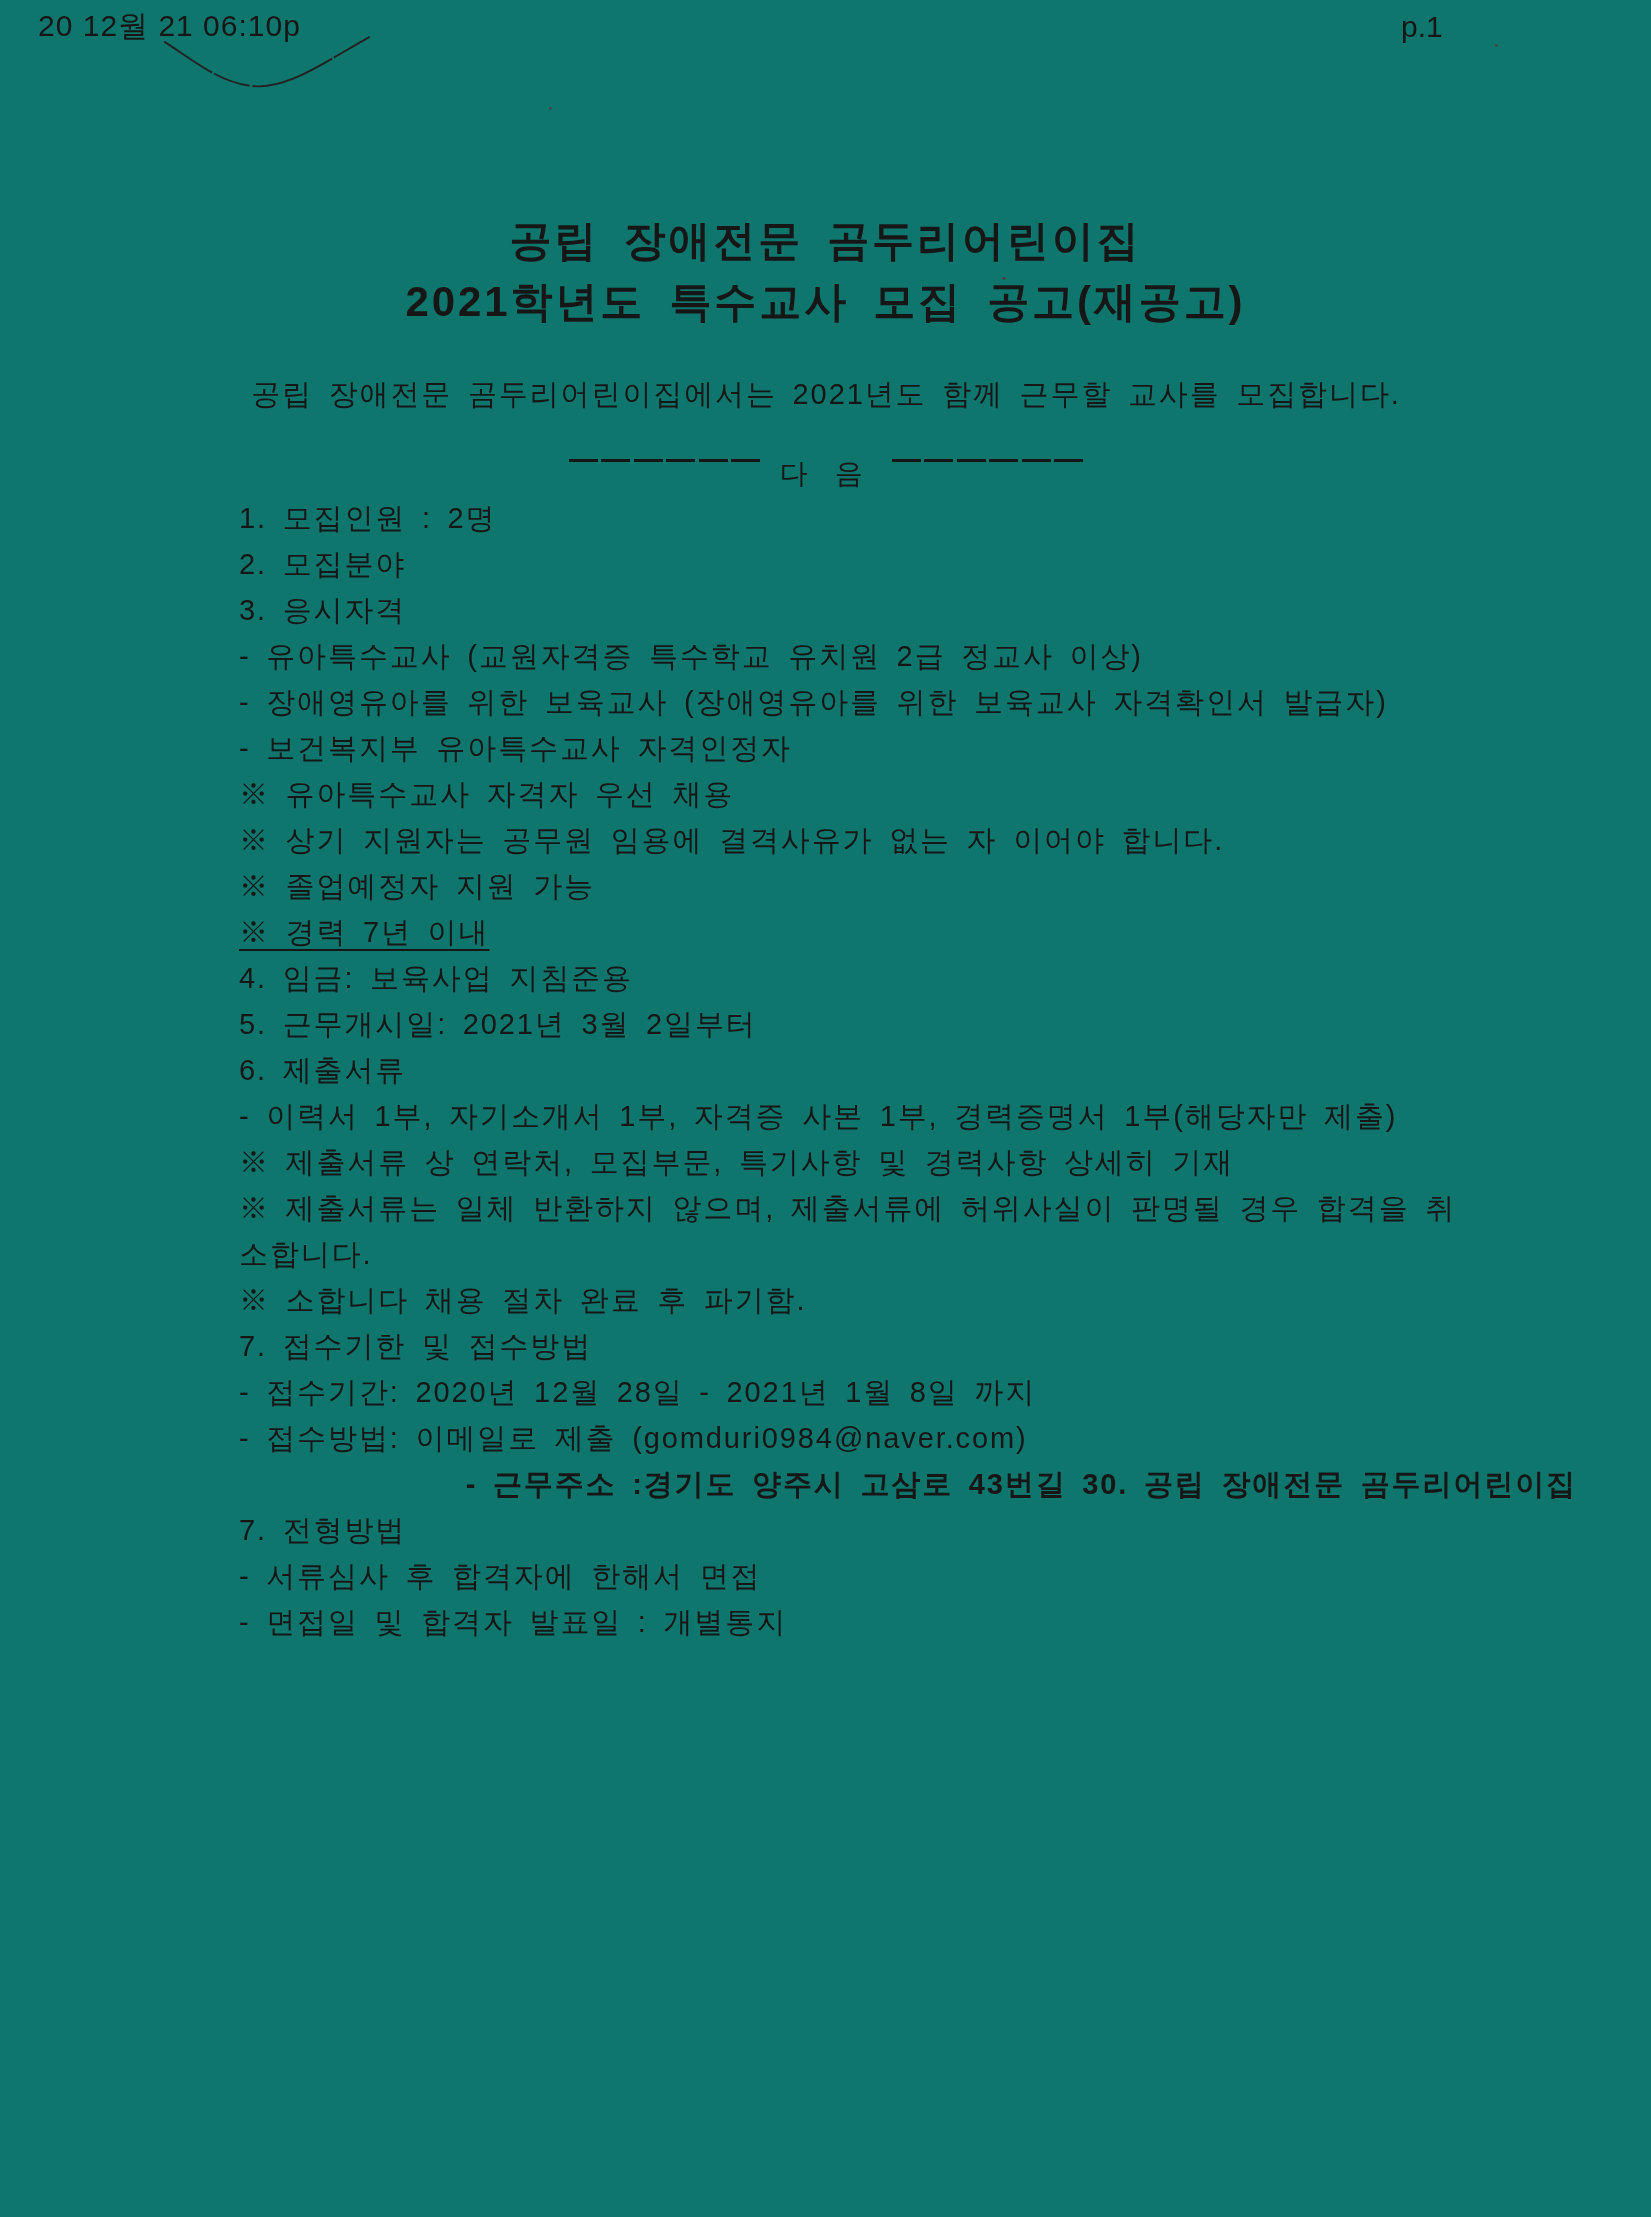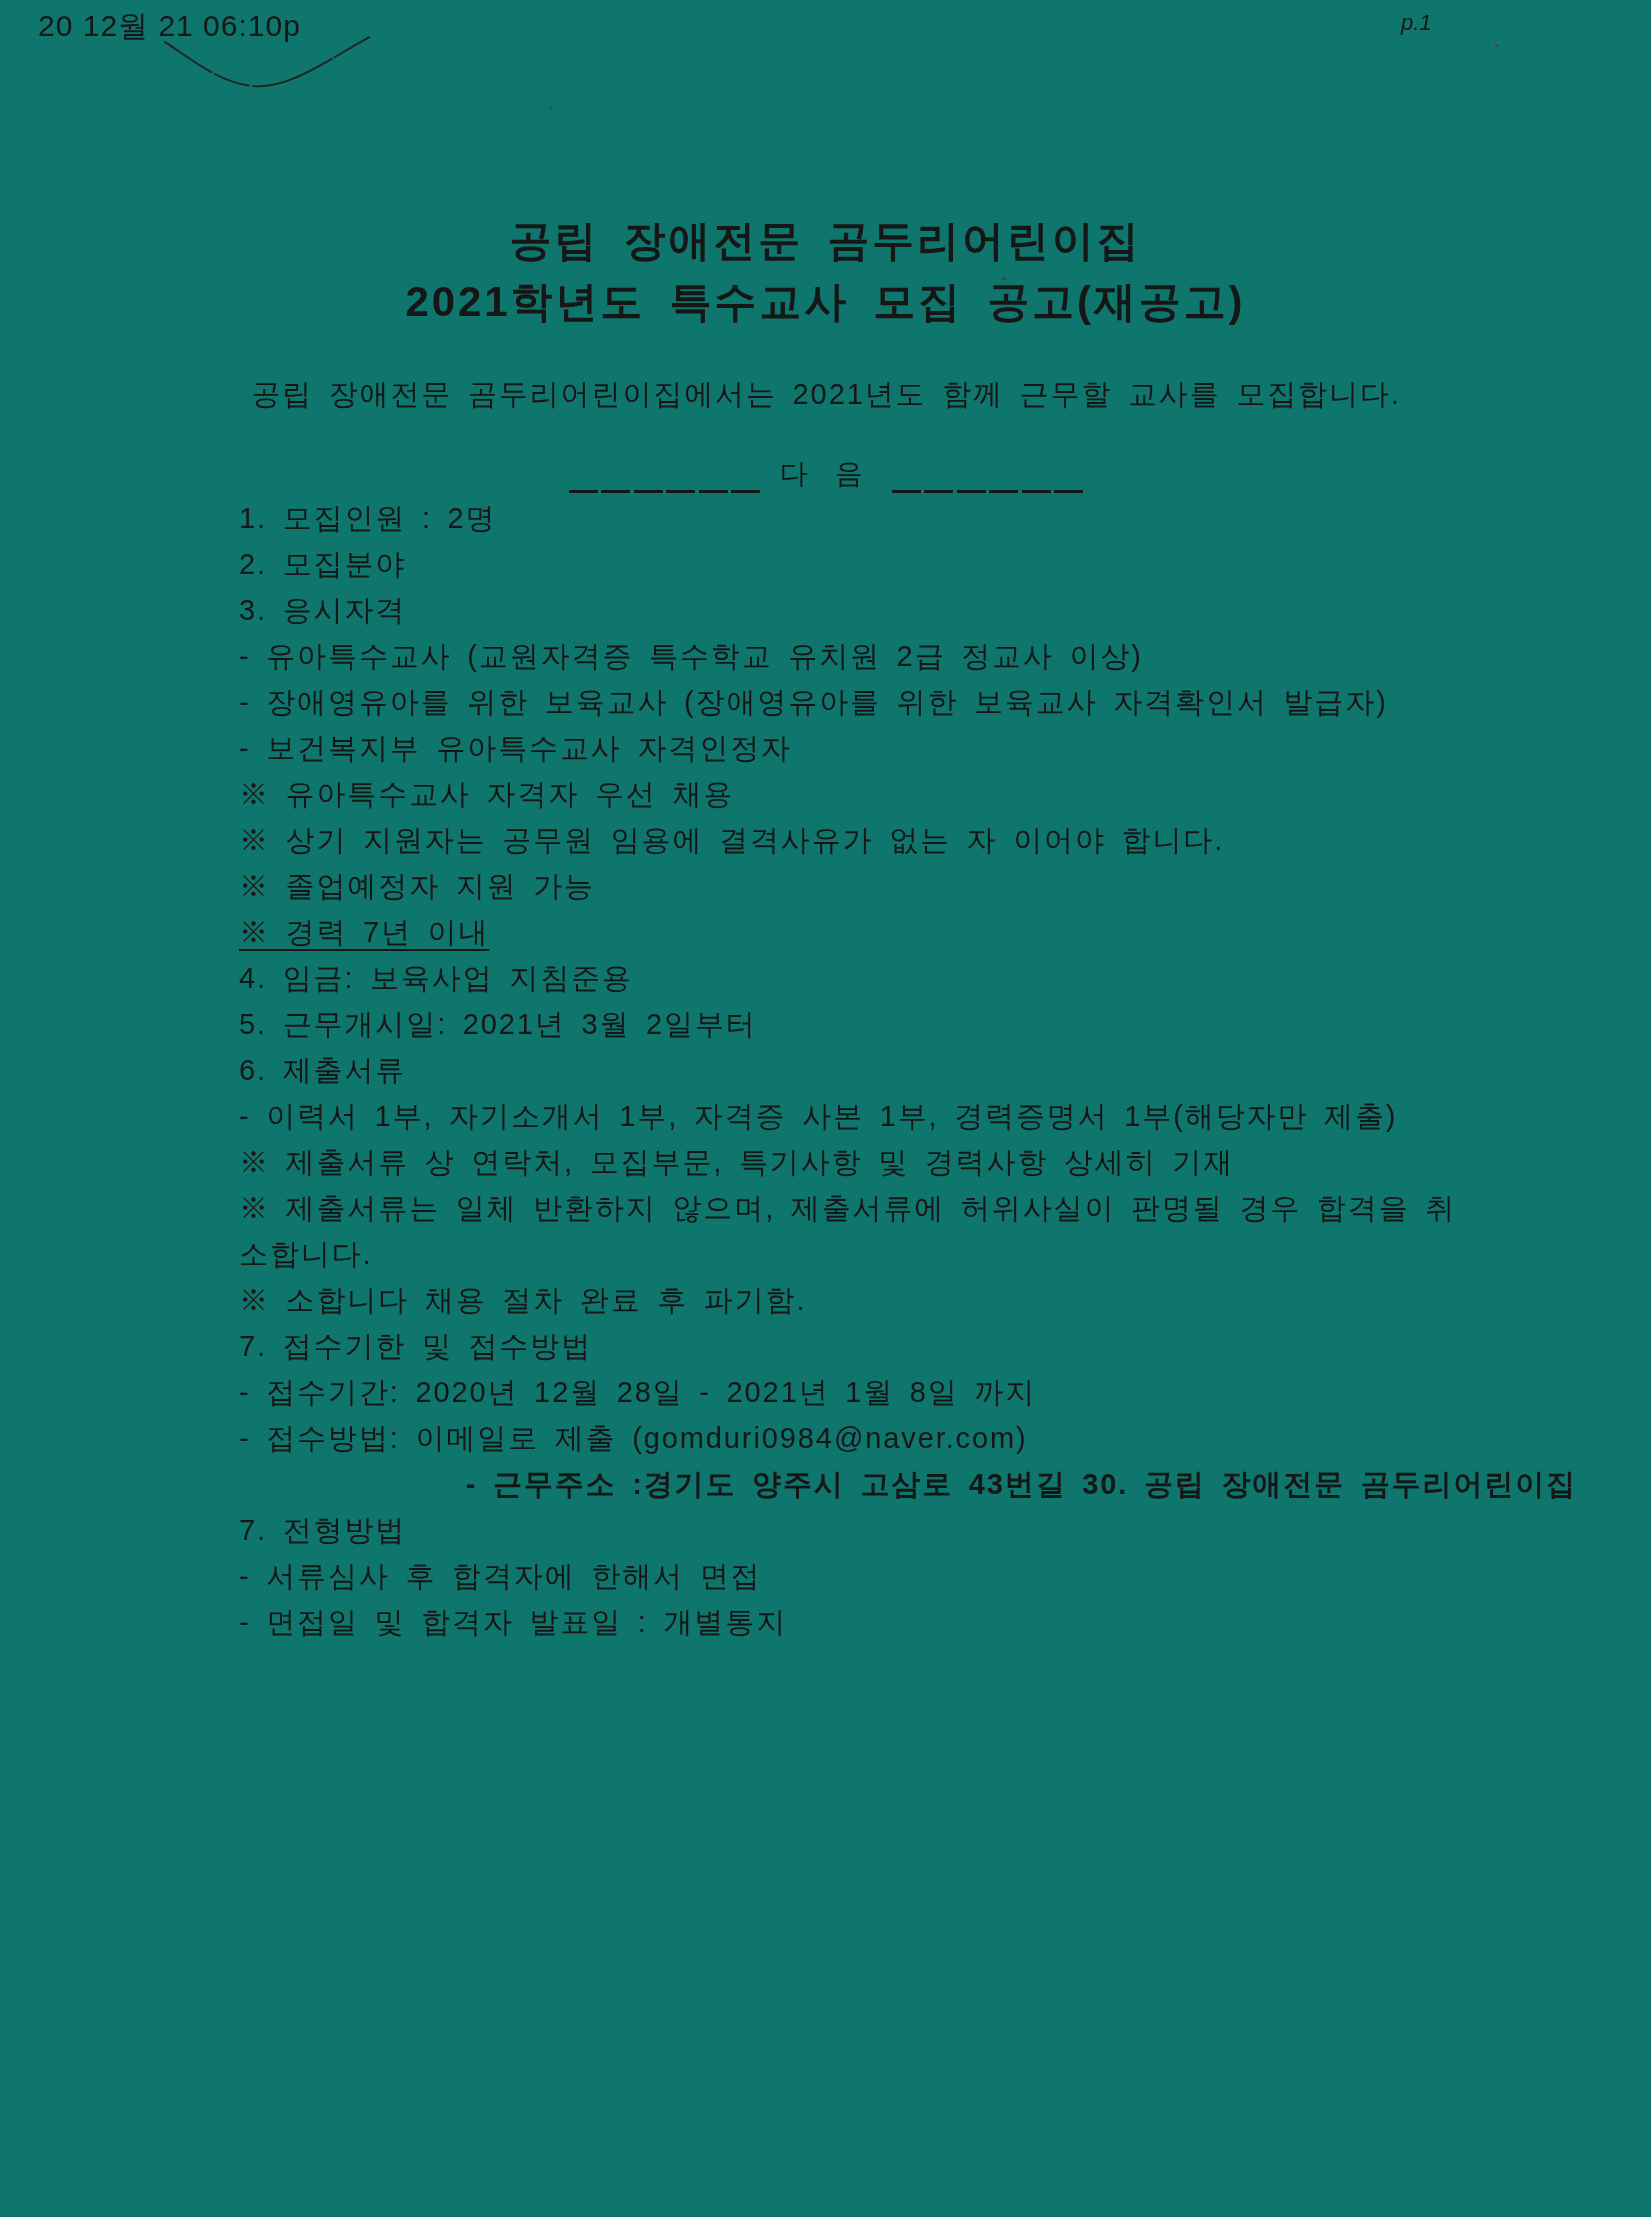--- a/index.html
+++ b/index.html
@@ -16,22 +16,21 @@
   .fax-datetime {
     position: absolute;
     left: 38px; top: 5.7px;
     font-size: 30px;
     letter-spacing: 1px;
     white-space: nowrap;
   }
   .fax-page-num {
     position: absolute;
     left: 1401px; top: 9.6px;
-    font-size: 22px;
-    font-style: italic;
+    font-size: 30px;
   }
   .squiggle {
     position: absolute;
     left: 158px; top: 34px;
   }
   .title-block {
     position: absolute;
     top: 210px; left: 0; right: 1px;
     text-align: center;
     font-weight: 700;
@@ -48,21 +47,21 @@
     font-size: 29px;
     letter-spacing: 1.9px;
     word-spacing: 5.7px;
     white-space: nowrap;
   }
   .divider {
     position: absolute;
     top: 455px; left: 0; right: 0;
     display: flex;
     justify-content: center;
-    align-items: flex-end;
+    align-items: flex-start;
     gap: 20px;
     font-size: 28px;
     letter-spacing: 9.6px;
     white-space: nowrap;
   }
   .dash-run {
     width: 191px; height: 2.9px;
     background: repeating-linear-gradient(90deg, #161616 0 29px, rgba(22,22,22,0) 29px 32.5px);
     margin-top: 3.8px;
   }

